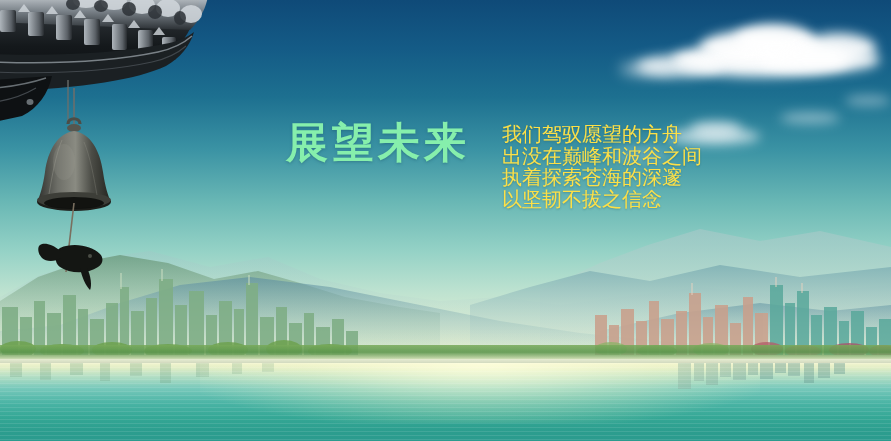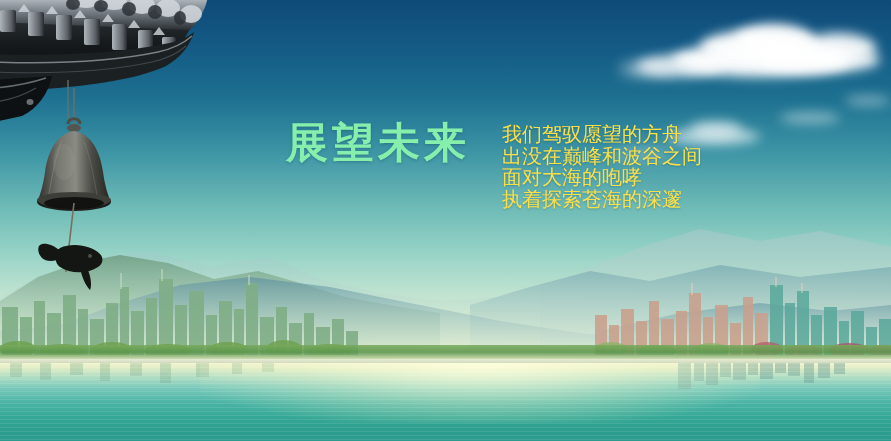--- a/index.html
+++ b/index.html
@@ -414,17 +414,17 @@
       <path fill="#141613" d="M62,180 C64,190 68,198 72,202 C74,198 73,188 69,180 Z"></path>
       <ellipse cx="72" cy="168" rx="2" ry="2" fill="#4a4d46"></ellipse>
     </g>
   </svg>
 
   <div class="headline">展望未来</div>
 
   <div class="poem">
     <div>我们驾驭愿望的方舟</div>
     <div>出没在巅峰和波谷之间</div>
-    <div>面对大海的咆哮</div>
     <div>执着探索苍海的深邃</div>
+    <div>以坚韧不拔之信念</div>
   </div>
 
 </div>
 
 </body></html>

